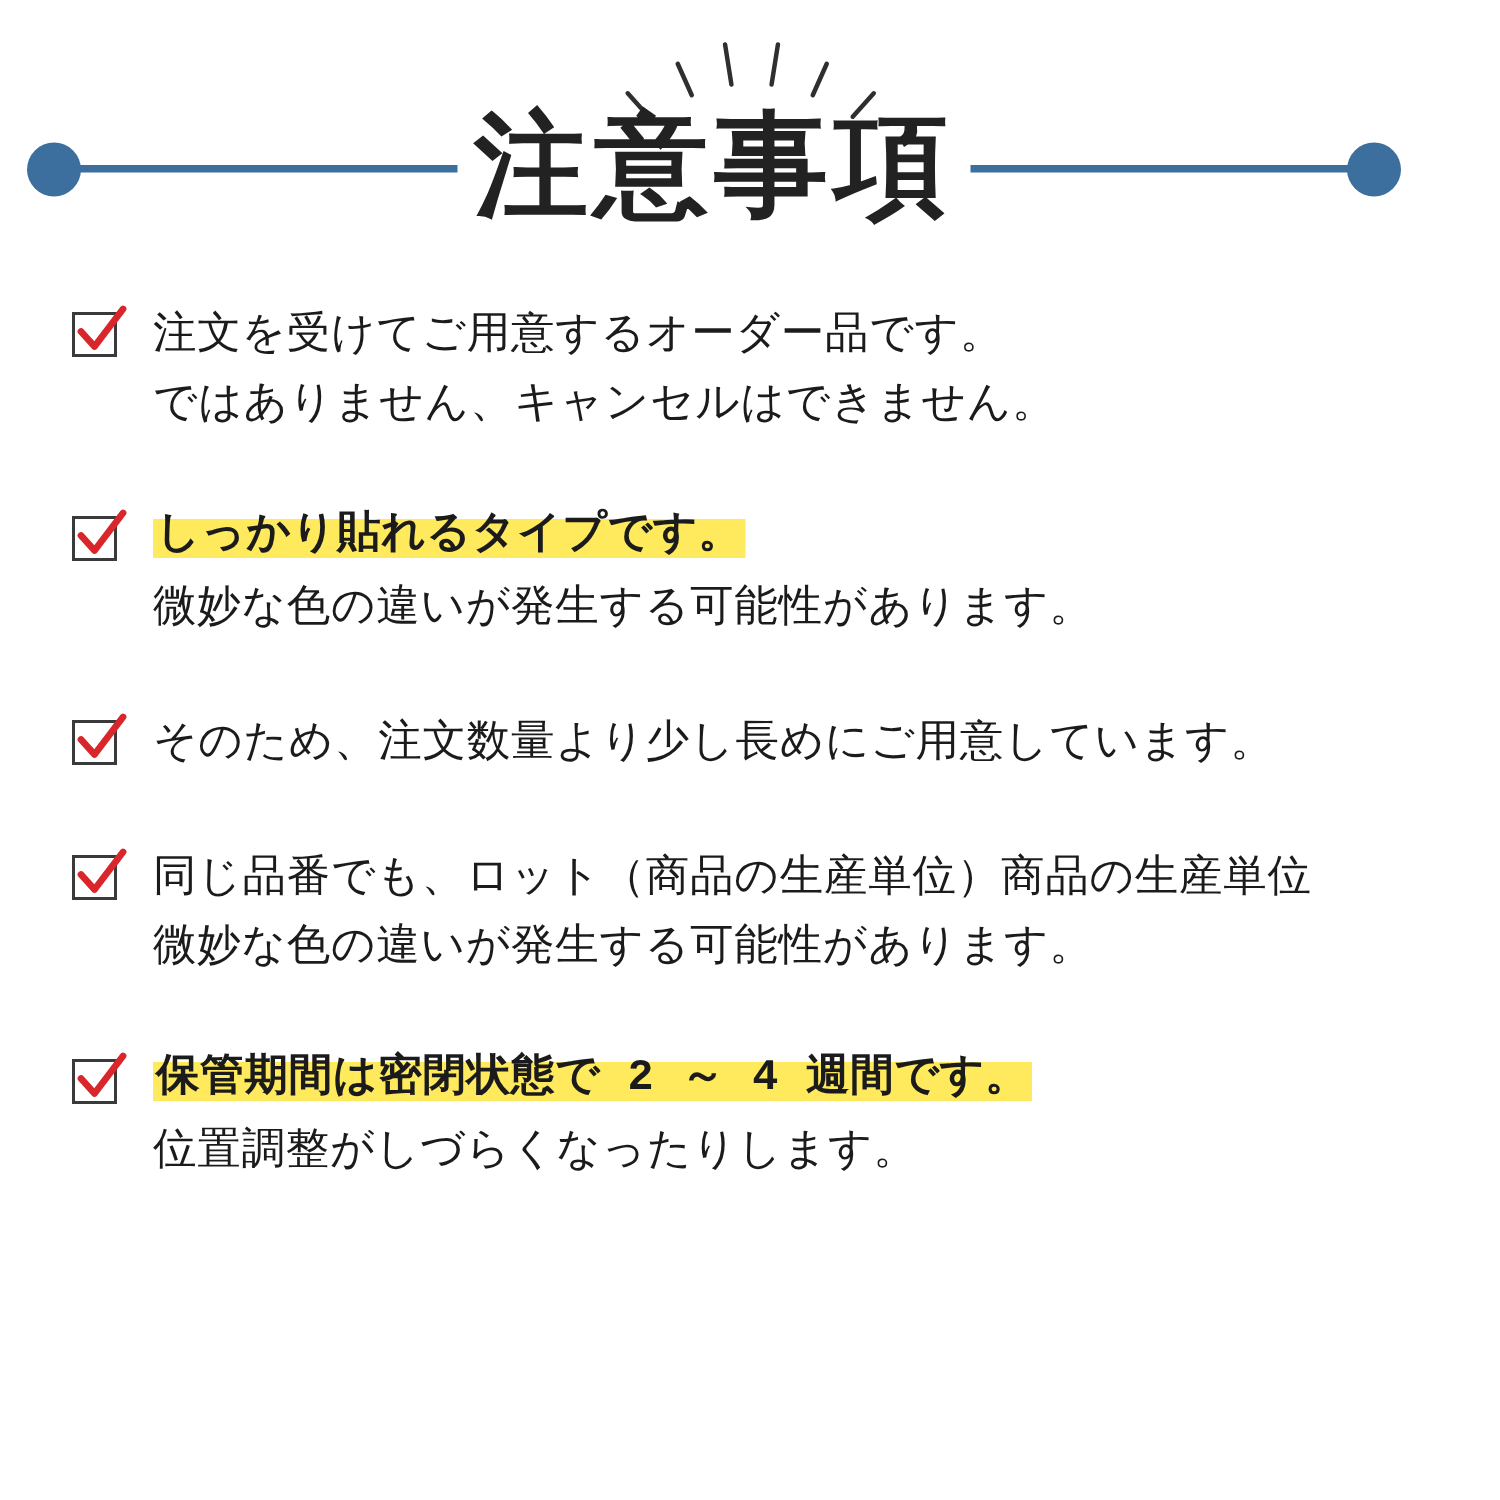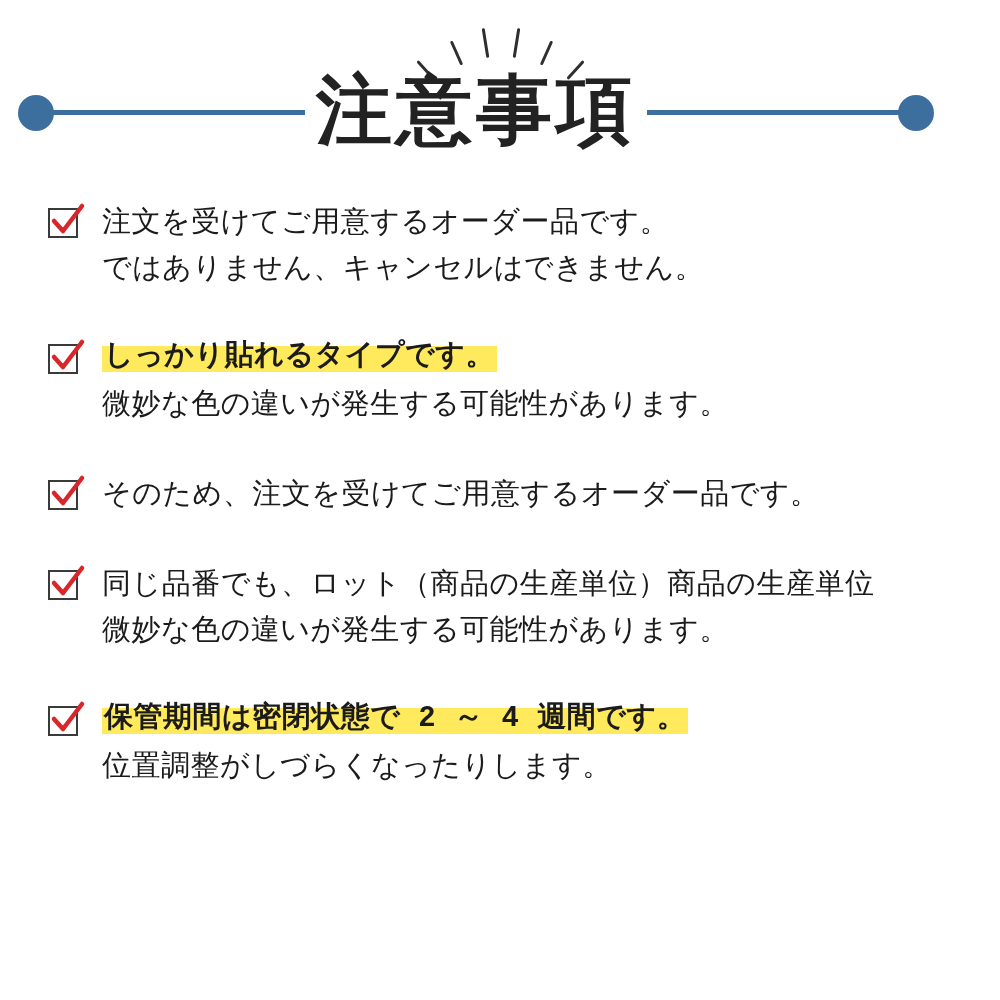--- a/index.html
+++ b/index.html
@@ -185,21 +185,21 @@
     </div>
 
     <div class="item">
       <div class="check">
         <div class="box"></div>
         <svg viewBox="0 0 42 42" aria-hidden="true">
           <polyline points="8,20 17,30 36,5" fill="none" stroke="#d8262b" stroke-width="4.5" stroke-linecap="round" stroke-linejoin="round"></polyline>
         </svg>
       </div>
       <div class="lines">
-        <div class="line">そのため、注文を受けてご用意するオーダー品です。</div>
+        <div class="line">そのため、注文数量より少し長めにご用意しています。</div>
       </div>
     </div>
 
     <div class="item">
       <div class="check">
         <div class="box"></div>
         <svg viewBox="0 0 42 42" aria-hidden="true">
           <polyline points="8,20 17,30 36,5" fill="none" stroke="#d8262b" stroke-width="4.5" stroke-linecap="round" stroke-linejoin="round"></polyline>
         </svg>
       </div>

